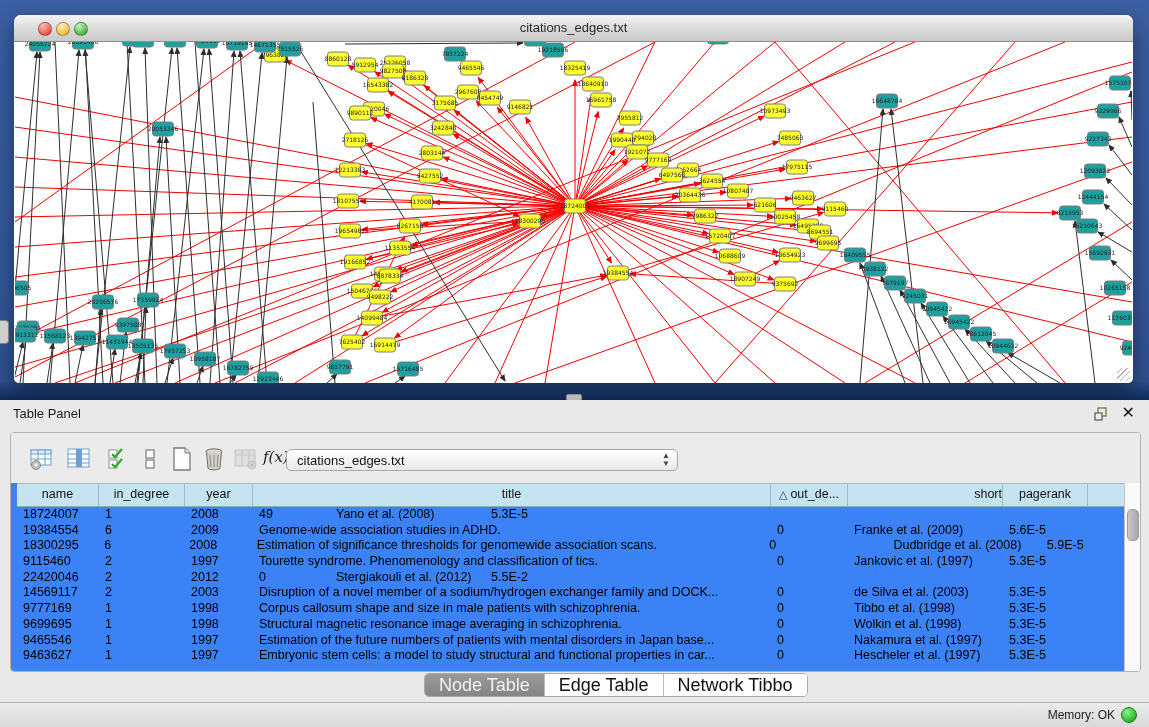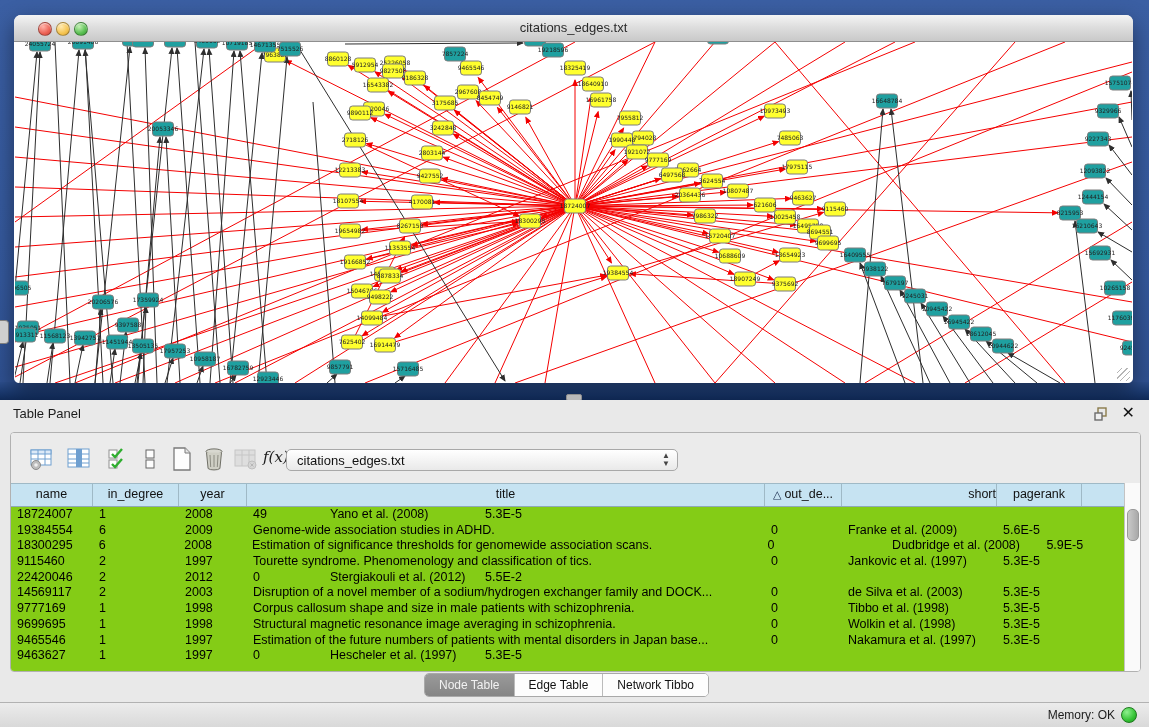--- a/index.html
+++ b/index.html
@@ -37,35 +37,35 @@
   .tp-close{position:absolute;right:14px;top:3px;font-size:16px;font-weight:bold;color:#111;cursor:pointer;}
   .tp-body{position:absolute;left:10px;top:32px;width:1129px;height:238px;
         border:1px solid #b1b1b1;border-radius:4px;background:#fff;overflow:hidden;}
   .tp-toolbar{position:absolute;left:0;top:0;right:0;height:50px;background:#ebebeb;}
   .tb-icon{position:absolute;top:13px;width:26px;height:26px;cursor:pointer;}
   .combo{position:absolute;left:275px;top:16px;width:392px;height:22px;border:1px solid #a8a8a8;
         border-radius:5px;background:linear-gradient(180deg,#ffffff,#e9e9e9);
         font-size:13px;color:#111;line-height:21px;padding-left:10px;box-sizing:border-box;cursor:pointer;}
   .combo .arrows{position:absolute;right:7px;top:2px;font-size:8px;color:#444;line-height:8px;text-align:center;}
   
-  .grid{position:absolute;left:0;top:50px;right:15px;bottom:0;background:#84cc16;font-size:12.5px;}
+  .grid{position:absolute;left:0;top:50px;right:15px;bottom:0;background:#3b82f6;font-size:12.5px;padding-left:6px;}
   .hdr{display:flex;height:22px;background:#c6e3f2;border-top:1px solid #9fb9c6;border-bottom:1px solid #8fa9b6;}
   .hcell{box-sizing:border-box;border-right:1px solid #9fb9c6;text-align:center;
         line-height:21px;color:#111;overflow:hidden;white-space:nowrap;cursor:pointer;}
   .hcell.filler{border-right:none;flex:1;}
   .row{display:flex;height:15.7px;line-height:15.7px;white-space:nowrap;cursor:default;}
   .cell{box-sizing:border-box;padding-left:6px;overflow:hidden;color:#000;}
   .sort-tri{color:#1a2c4e;margin-right:3px;font-size:11px;}
   .vscroll{position:absolute;right:0;top:50px;width:15px;bottom:0;background:#fafafa;border-left:1px solid #c3c3c3;}
   .vthumb{position:absolute;left:2px;top:26px;width:10px;height:30px;border-radius:5px;
         background:linear-gradient(90deg,#c9c9c9,#a9a9a9);border:1px solid #9a9a9a;}
   
   .seg{position:absolute;left:424px;top:273px;height:22px;display:flex;
         border:1px solid #a9a9a9;border-radius:5px;overflow:hidden;background:#fff;}
-  .seg button{border:none;margin:0;font-size:12px;padding:0 14px;background:#fdfdfd;color:#111;
+  .seg button{border:none;margin:0;font-size:18px;padding:0 14px;background:#fdfdfd;color:#111;
         border-right:1px solid #bbb;cursor:pointer;font-family:inherit;}
   .seg button:last-child{border-right:none;}
   .seg button.sel{background:linear-gradient(180deg,#9a9a9a,#858585);color:#f2f2f2;}
   
   .statusbar{position:absolute;left:0;top:702px;width:1149px;height:25px;
         border-top:1px solid #b2b2b2;background:linear-gradient(180deg,#ececec,#d8d8d8);}
   .mem{position:absolute;right:34px;top:5px;font-size:12px;color:#1c1c1c;}
   .memdot{position:absolute;right:12px;top:4px;width:14px;height:14px;border-radius:50%;
         background:radial-gradient(circle at 35% 30%,#8ef08e,#35c335 60%,#209420);
         border:1px solid #1d7a1d;}
@@ -903,20 +903,21 @@
             <div class="cell" style="width: 68px;">1997</div>
             <div class="cell" style="width: 518px;">Estimation of the future numbers of patients with mental disorders in Japan base...</div>
             <div class="cell" style="width: 77px;">0</div>
             <div class="cell" style="width: 155px;">Nakamura et al. (1997)</div>
             <div class="cell" style="width: 85px;">5.3E-5</div>
           </div>
           <div class="row">
             <div class="cell" style="width: 82px;">9463627</div>
             <div class="cell" style="width: 86px;">1</div>
             <div class="cell" style="width: 68px;">1997</div>
+            <div class="cell" style="width: 518px;">Embryonic stem cells: a model to study structural and functional properties in car...</div>
             <div class="cell" style="width: 77px;">0</div>
             <div class="cell" style="width: 155px;">Hescheler et al. (1997)</div>
             <div class="cell" style="width: 85px;">5.3E-5</div>
           </div>
         </div>
     </div>
     <div class="vscroll">
       <div class="vthumb"></div>
     </div>
   </div>

